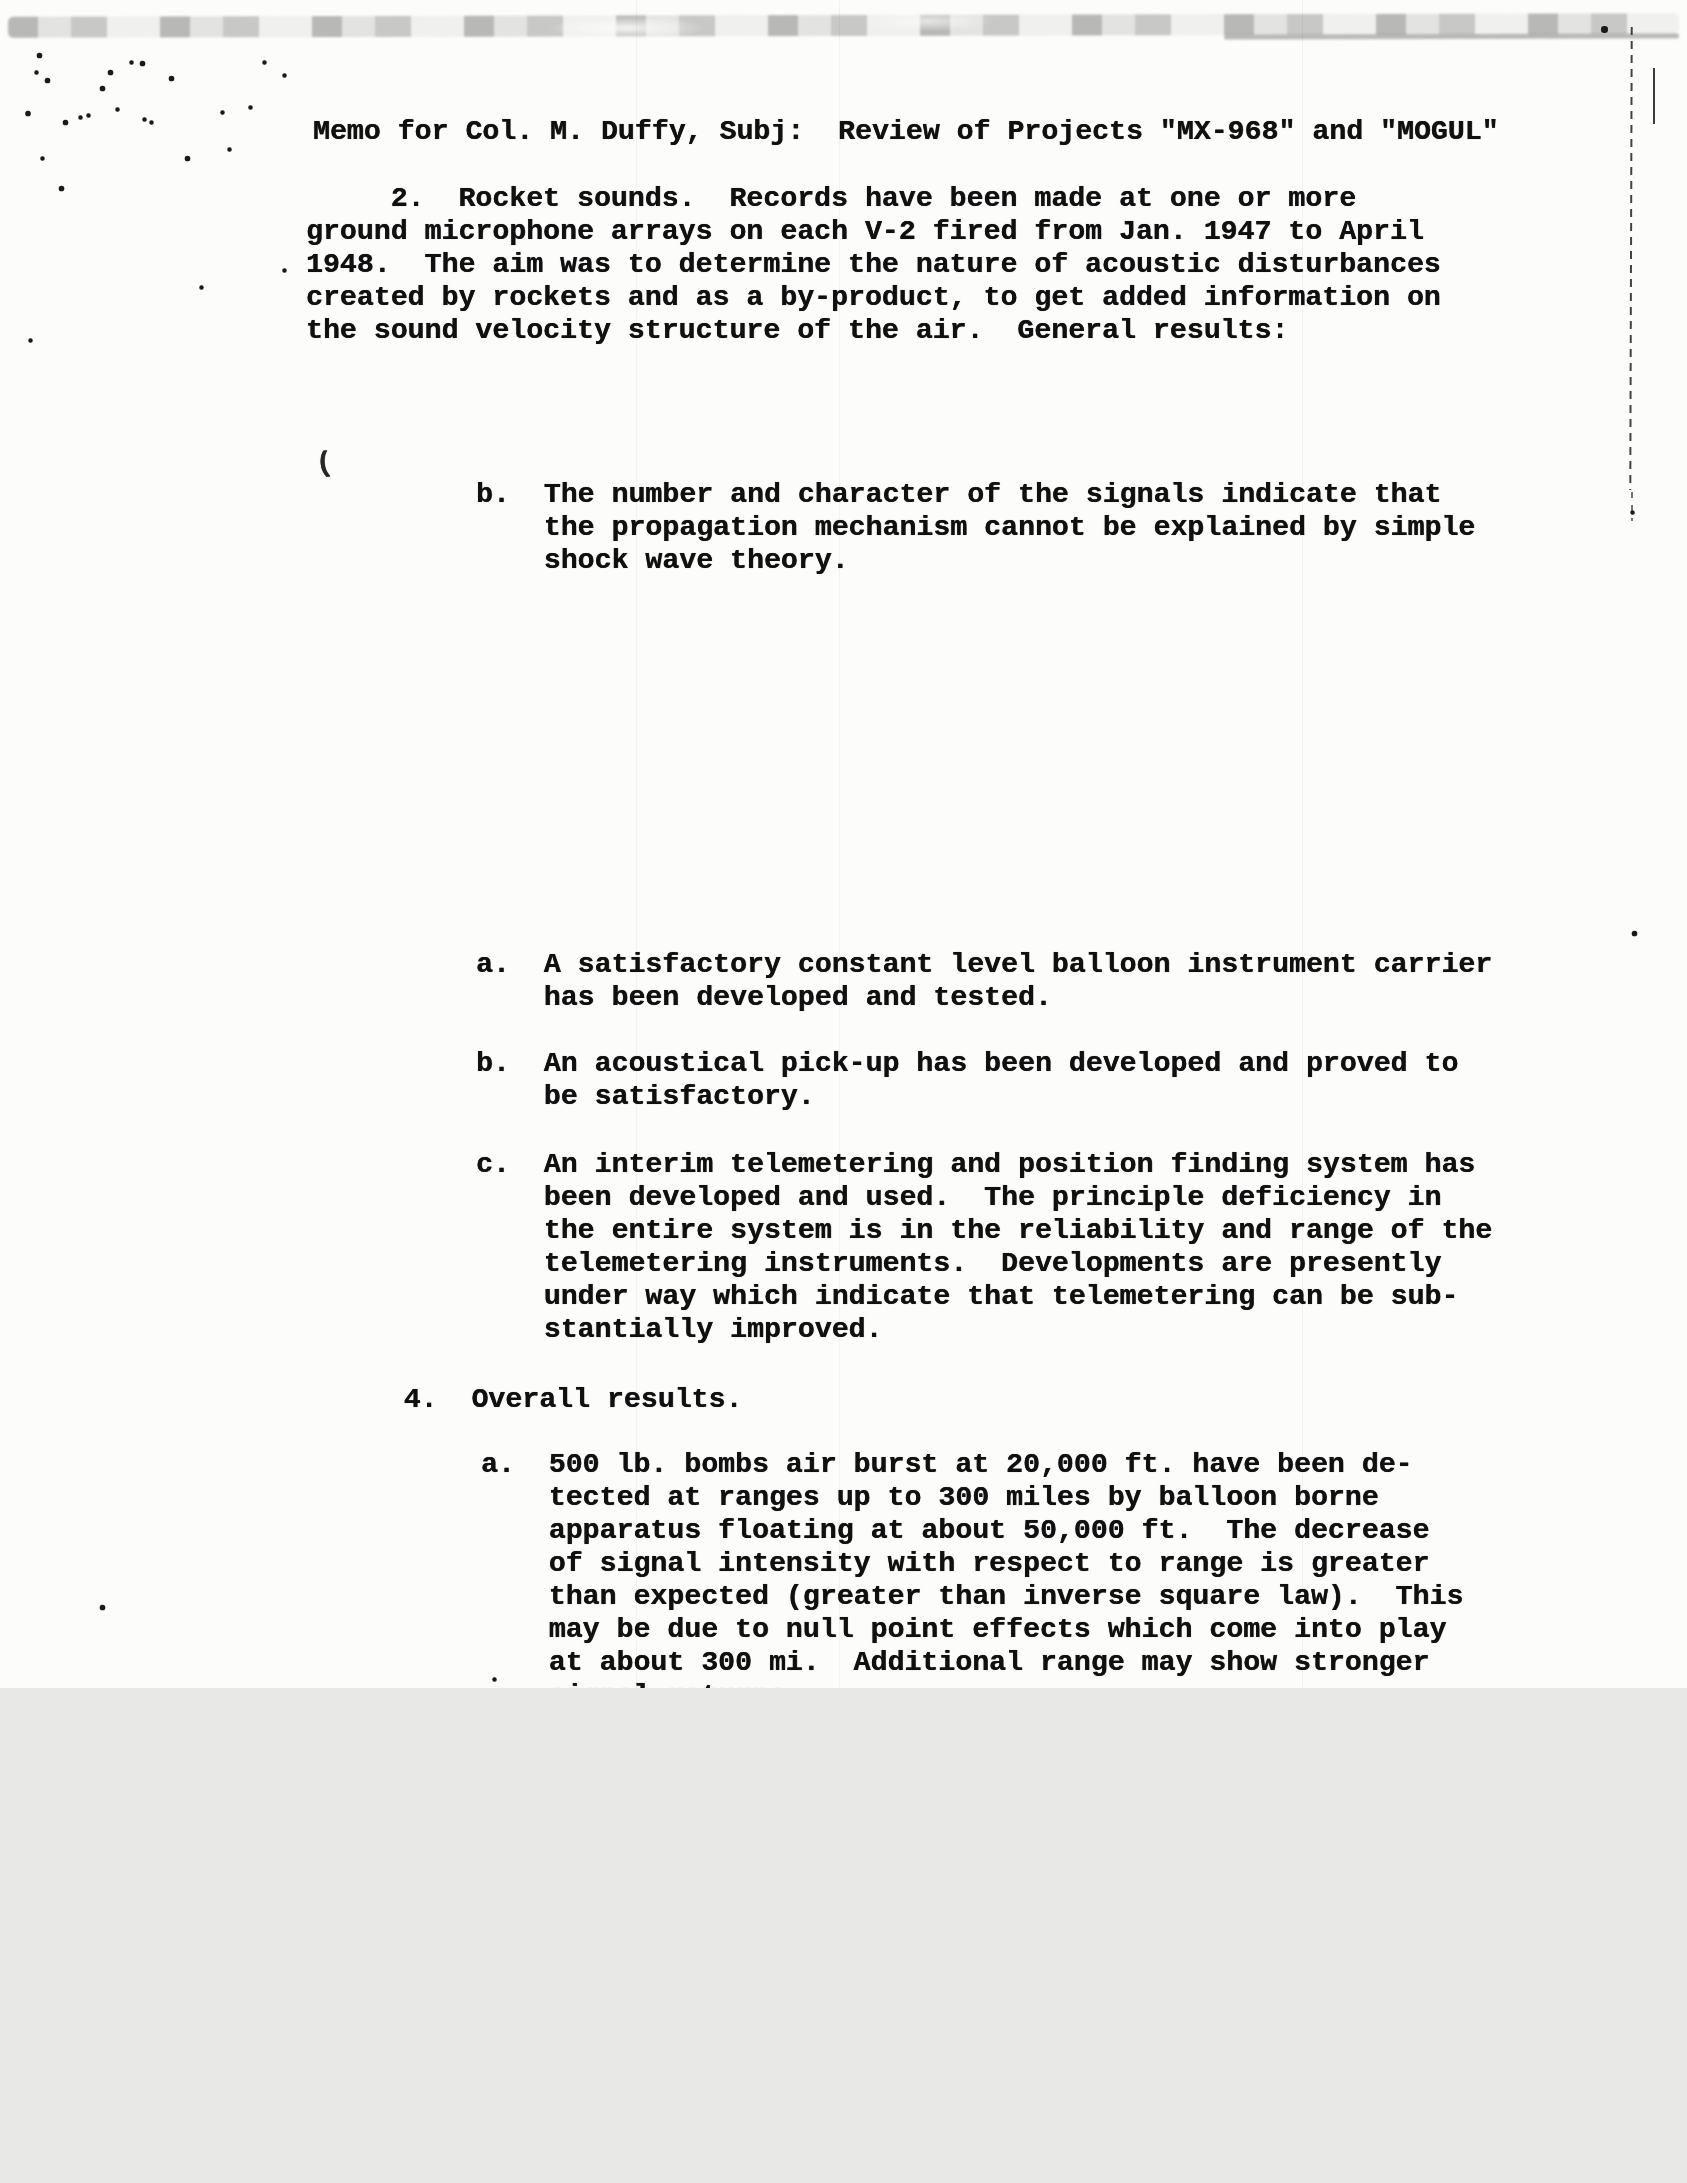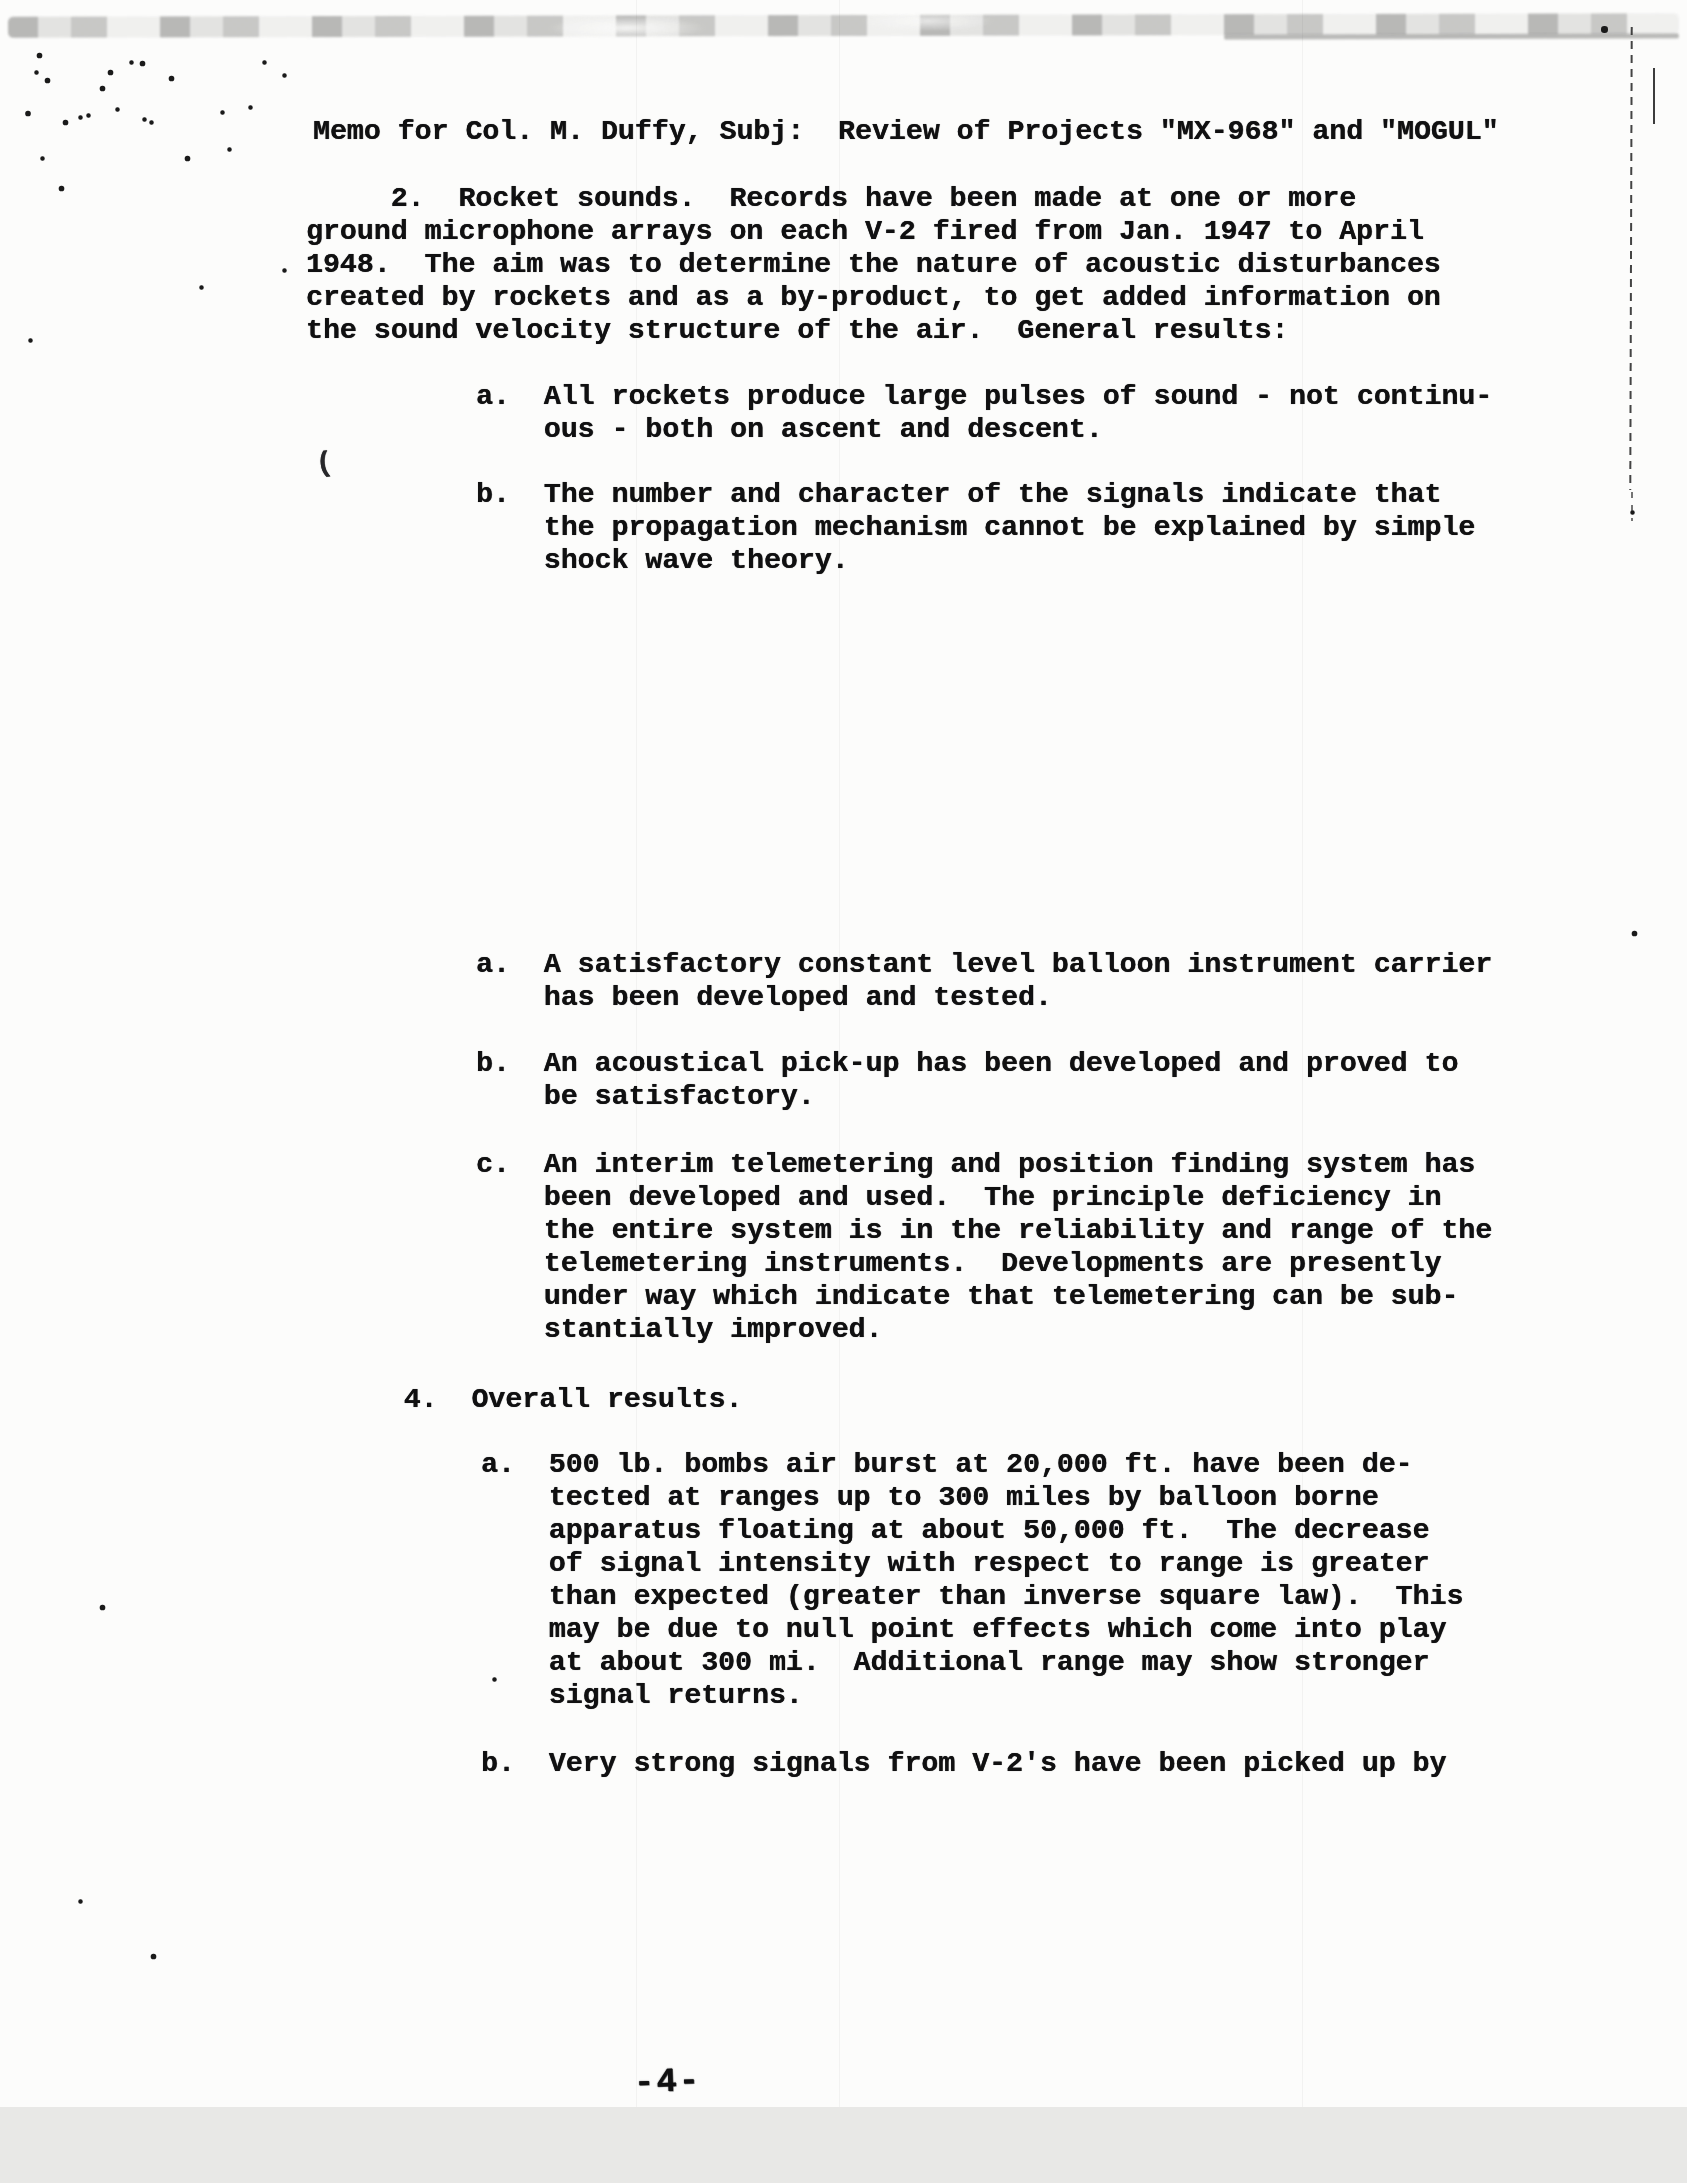--- a/index.html
+++ b/index.html
@@ -1,18 +1,18 @@
 <!DOCTYPE html>
 <html style="font-size:10.6px"><head>
 <meta charset="utf-8">
 <style>
   html,body{margin:0;padding:0;background:#e8e8e6;}
   .page{
     position:relative;
-    width:1687px;height:2107px;
+    width:1687px;height:1688px;
     background:#fcfcfb;
     overflow:hidden;
     font-family:"Liberation Mono","DejaVu Sans Mono",monospace;
   }
   
   .tw{
     position:absolute;
     white-space:pre-wrap;
     font-family:"Liberation Mono","DejaVu Sans Mono",monospace;
     font-weight:bold;
@@ -119,22 +119,20 @@
   <div class="dashline-tail"></div>
   <div class="edge-tick"></div>
 
   <div class="tw b-header">Memo for Col. M. Duffy, Subj:  Review of Projects "MX-968" and "MOGUL"</div>
 
   <div class="tw b-para2">     2.  Rocket sounds.  Records have been made at one or more
 ground microphone arrays on each V-2 fired from Jan. 1947 to April
 1948.  The aim was to determine the nature of acoustic disturbances
 created by rockets and as a by-product, to get added information on
 the sound velocity structure of the air.  General results:</div>
-  <div class="tw b-item2a">a.  All rockets produce large pulses of sound - not continu-
-    ous - both on ascent and descent.</div>
   <div class="tw b-item2b">b.  The number and character of the signals indicate that
     the propagation mechanism cannot be explained by simple
     shock wave theory.</div>
 
   <div class="tw b-item3a">a.  A satisfactory constant level balloon instrument carrier
     has been developed and tested.</div>
   <div class="tw b-item3c">c.  An interim telemetering and position finding system has
     been developed and used.  The principle deficiency in
     the entire system is in the reliability and range of the
     telemetering instruments.  Developments are presently

